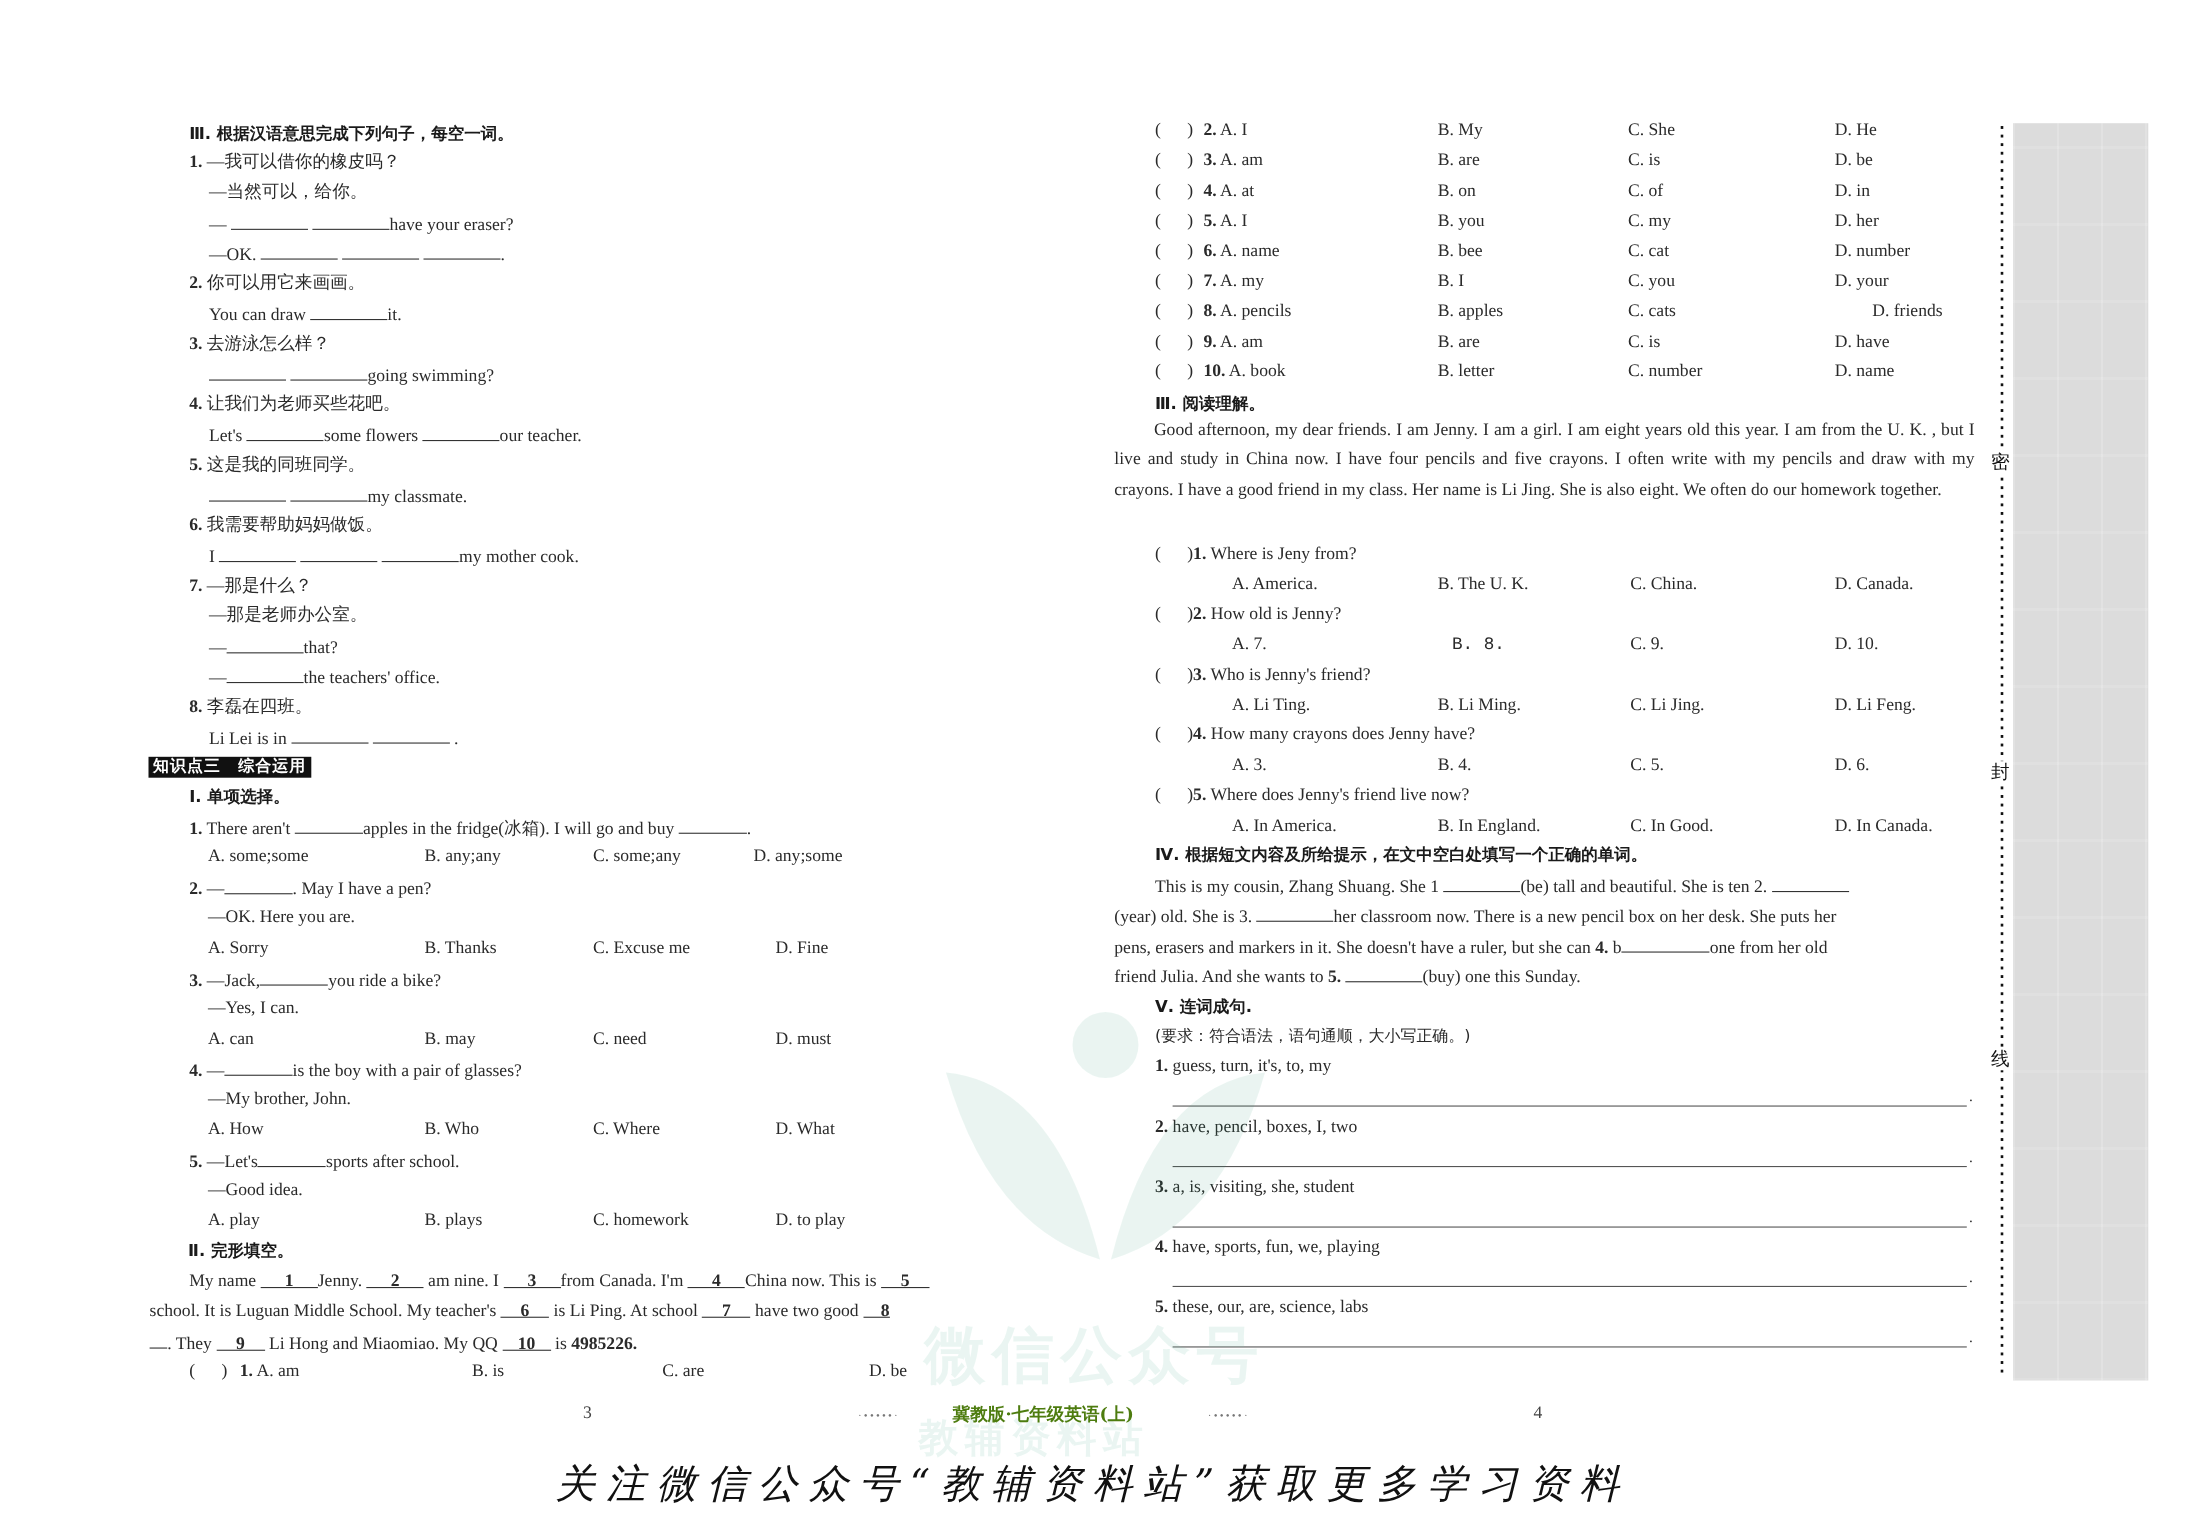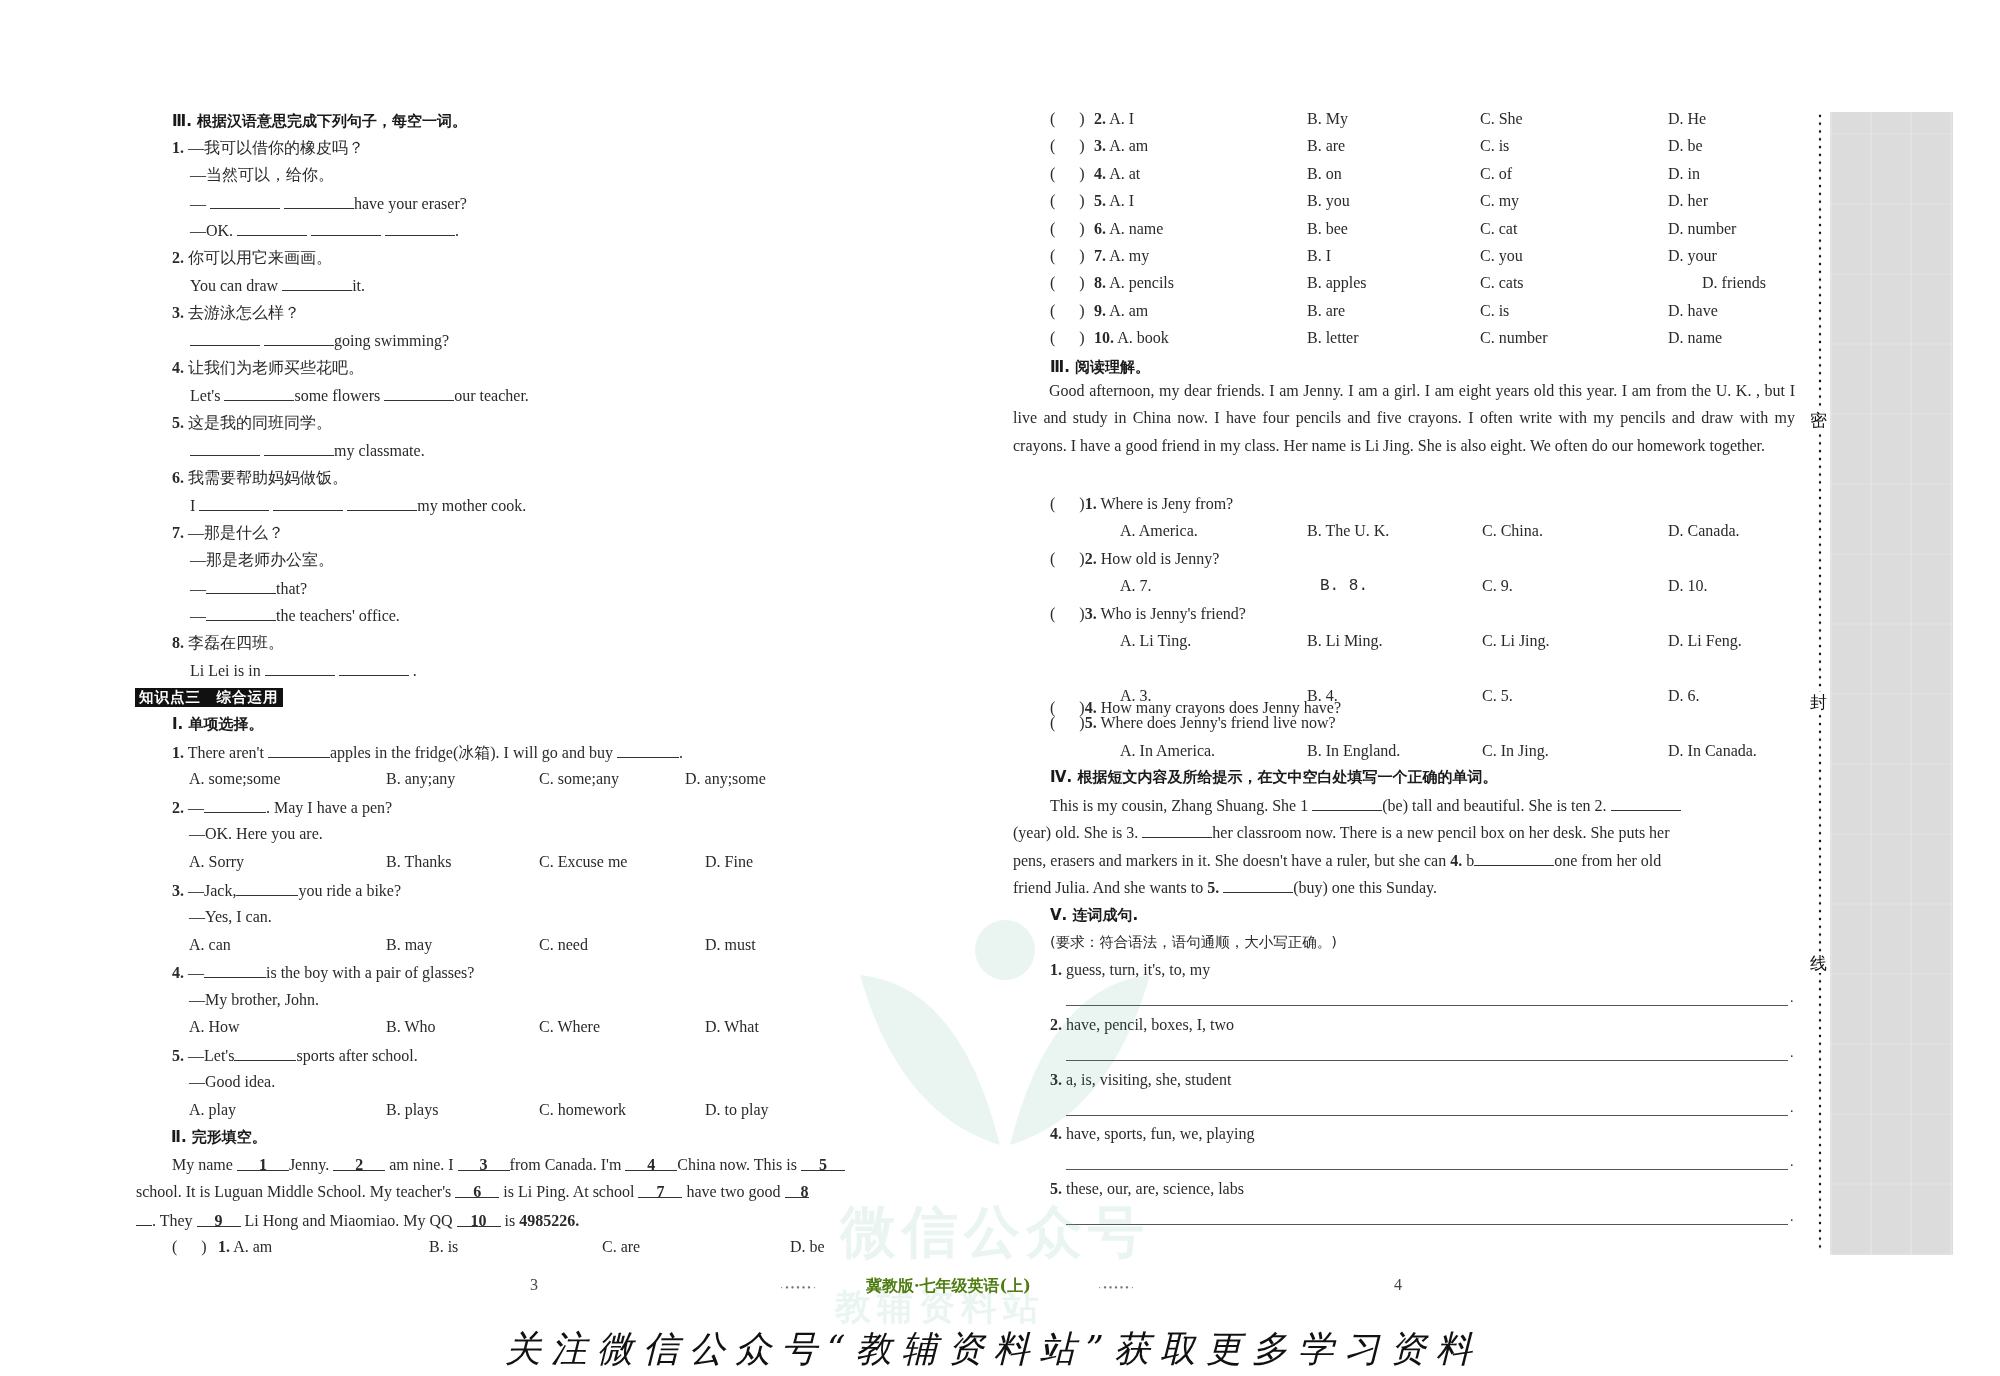--- a/index.html
+++ b/index.html
@@ -312,32 +312,32 @@
         <span class="opt" style="left:362px;">C. 9.</span>
         <span class="opt" style="left:548px;">D. 10.</span>
       </div>
       <div class="abs" style="left: 1050px; top: 603.6px;"><span>(&nbsp;&nbsp;&nbsp;&nbsp;&nbsp;&nbsp;)</span><b>3.</b> <span>Who is Jenny's friend?</span></div>
       <div class="abs" style="left: 1120px; top: 631px; width: 680px;">
         <span class="opt" style="left:0px;">A. Li Ting.</span>
         <span class="opt" style="left:187px;">B. Li Ming.</span>
         <span class="opt" style="left:362px;">C. Li Jing.</span>
         <span class="opt" style="left:548px;">D. Li Feng.</span>
       </div>
-      <div class="abs" style="left: 1050px; top: 658.4px; margin-top: 40px;"><span>(&nbsp;&nbsp;&nbsp;&nbsp;&nbsp;&nbsp;)</span><b>4.</b> <span>How many crayons does Jenny have?</span></div>
+      <div class="abs" style="left: 1050px; top: 658.4px;"><span>(&nbsp;&nbsp;&nbsp;&nbsp;&nbsp;&nbsp;)</span><b>4.</b> <span>How many crayons does Jenny have?</span></div>
       <div class="abs" style="left: 1120px; top: 685.8px; width: 680px;">
         <span class="opt" style="left:0px;">A. 3.</span>
         <span class="opt" style="left:187px;">B. 4.</span>
         <span class="opt" style="left:362px;">C. 5.</span>
         <span class="opt" style="left:548px;">D. 6.</span>
       </div>
       <div class="abs" style="left: 1050px; top: 713.2px;"><span>(&nbsp;&nbsp;&nbsp;&nbsp;&nbsp;&nbsp;)</span><b>5.</b> <span>Where does Jenny's friend live now?</span></div>
       <div class="abs" style="left: 1120px; top: 740.6px; width: 680px;">
         <span class="opt" style="left:0px;">A. In America.</span>
         <span class="opt" style="left:187px;">B. In England.</span>
-        <span class="opt" style="left:362px;">C. In Jing.</span>
+        <span class="opt" style="left:362px;">C. In Good.</span>
         <span class="opt" style="left:548px;">D. In Canada.</span>
       </div>
     </div>
 
   <div class="abs hd" style="left:1050px;top:767px;">Ⅳ. 根据短文内容及所给提示，在文中空白处填写一个正确的单词。</div>
   <div class="abs" style="left:1050px;top:795px;">
     <span>This is my cousin, Zhang Shuang. She 1</span>
     <span class="blank w70"></span><span>(be) tall and beautiful. She is ten 2.</span>
     <span class="blank w70"></span>
   </div>

